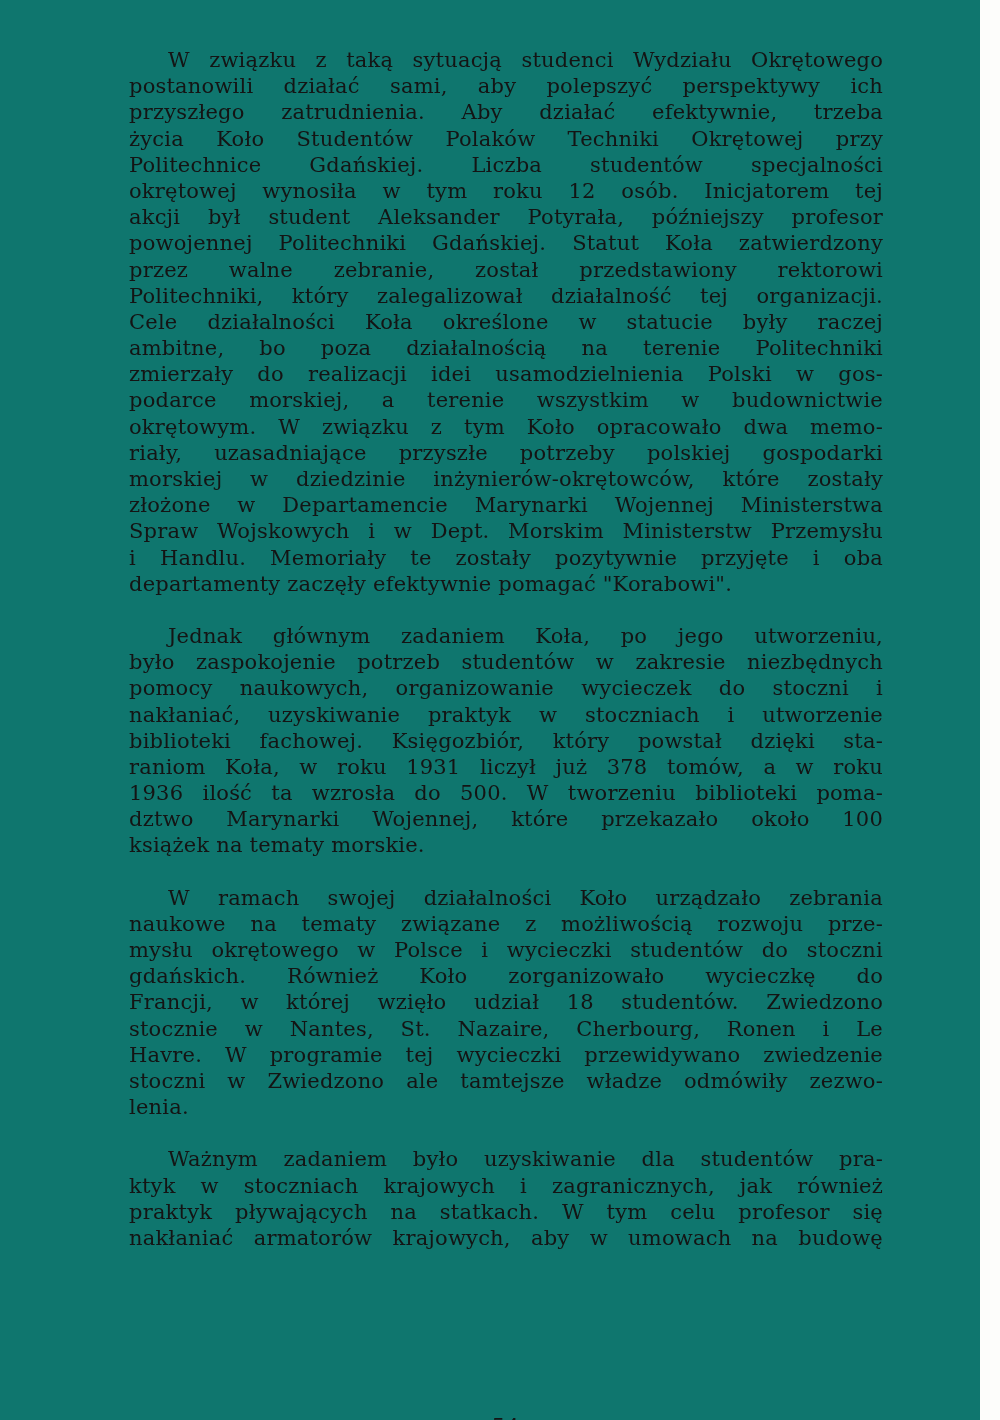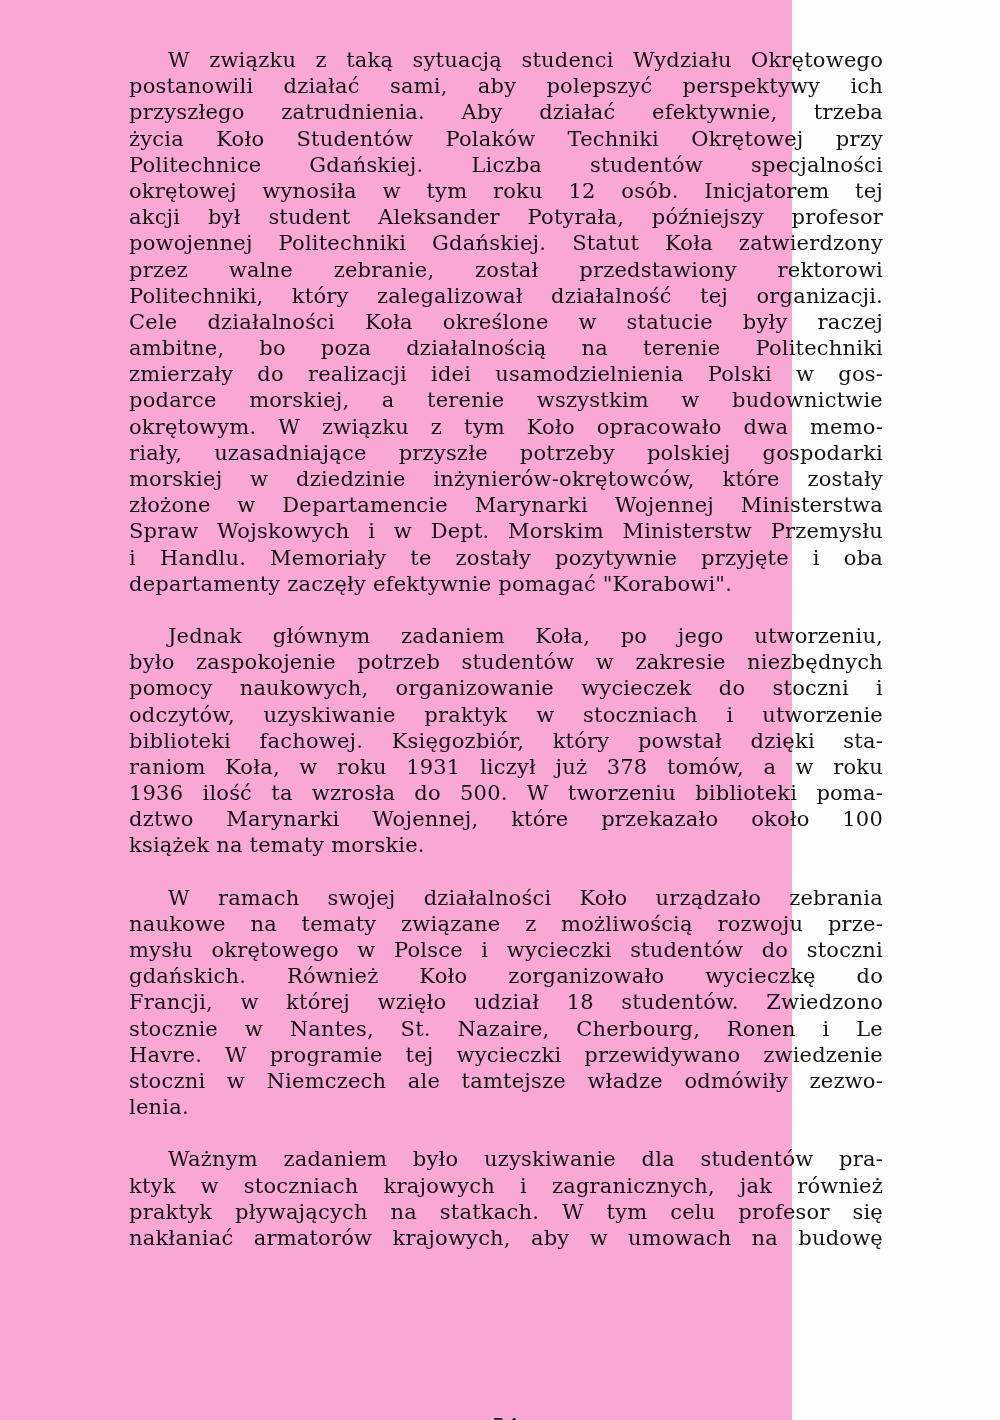--- a/index.html
+++ b/index.html
@@ -12,23 +12,23 @@
     background: #fdfdfb;
     font-family: "DejaVu Serif", serif;
     color: #141414;
     position: relative;
     overflow: hidden;
   }
   .page {
     position: absolute;
     left: 0;
     top: 0;
-    width: 792px;
+    width: 980px;
     height: 1420px;
-    background: #f9a8d4;
+    background: #0f766e;
   }
   .text-block {
     position: absolute;
     left: 129px;
     top: 47px;
     width: 754px;
   }
   .paragraph {
     margin: 0 0 26px 0;
     padding: 0;
@@ -86,36 +86,36 @@
         <div class="line">morskiej w dziedzinie inżynierów-okrętowców, które zostały</div>
         <div class="line">złożone w Departamencie Marynarki Wojennej Ministerstwa</div>
         <div class="line">Spraw Wojskowych i w Dept. Morskim Ministerstw Przemysłu</div>
         <div class="line">i Handlu. Memoriały te zostały pozytywnie przyjęte i oba</div>
         <div class="line last-left">departamenty zaczęły efektywnie pomagać "Korabowi".</div>
       </div>
       <div class="paragraph">
         <div class="line first-line">Jednak głównym zadaniem Koła, po jego utworzeniu,</div>
         <div class="line">było zaspokojenie potrzeb studentów w zakresie niezbędnych</div>
         <div class="line">pomocy naukowych, organizowanie wycieczek do stoczni i</div>
-        <div class="line">odczytów, uzyskiwanie praktyk w stoczniach i utworzenie</div>
+        <div class="line">nakłaniać, uzyskiwanie praktyk w stoczniach i utworzenie</div>
         <div class="line">biblioteki fachowej. Księgozbiór, który powstał dzięki sta-</div>
         <div class="line">raniom Koła, w roku 1931 liczył już 378 tomów, a w roku</div>
         <div class="line">1936 ilość ta wzrosła do 500. W tworzeniu biblioteki poma-</div>
         <div class="line">dztwo Marynarki Wojennej, które przekazało około 100</div>
         <div class="line last-left">książek na tematy morskie.</div>
       </div>
       <div class="paragraph">
         <div class="line first-line">W ramach swojej działalności Koło urządzało zebrania</div>
         <div class="line">naukowe na tematy związane z możliwością rozwoju prze-</div>
         <div class="line">mysłu okrętowego w Polsce i wycieczki studentów do stoczni</div>
         <div class="line">gdańskich. Również Koło zorganizowało wycieczkę do</div>
         <div class="line">Francji, w której wzięło udział 18 studentów. Zwiedzono</div>
         <div class="line">stocznie w Nantes, St. Nazaire, Cherbourg, Ronen i Le</div>
         <div class="line">Havre. W programie tej wycieczki przewidywano zwiedzenie</div>
-        <div class="line">stoczni w Niemczech ale tamtejsze władze odmówiły zezwo-</div>
+        <div class="line">stoczni w Zwiedzono ale tamtejsze władze odmówiły zezwo-</div>
         <div class="line last-left">lenia.</div>
       </div>
       <div class="paragraph">
         <div class="line first-line">Ważnym zadaniem było uzyskiwanie dla studentów pra-</div>
         <div class="line">ktyk w stoczniach krajowych i zagranicznych, jak również</div>
         <div class="line">praktyk pływających na statkach. W tym celu profesor się</div>
         <div class="line">nakłaniać armatorów krajowych, aby w umowach na budowę</div>
       </div>
     </div>
   <div class="page-number">54</div>

